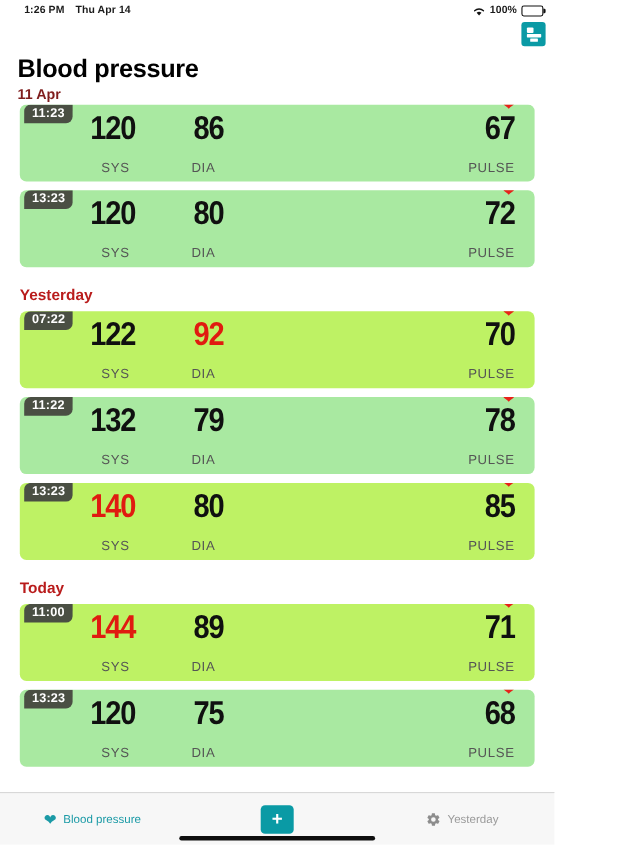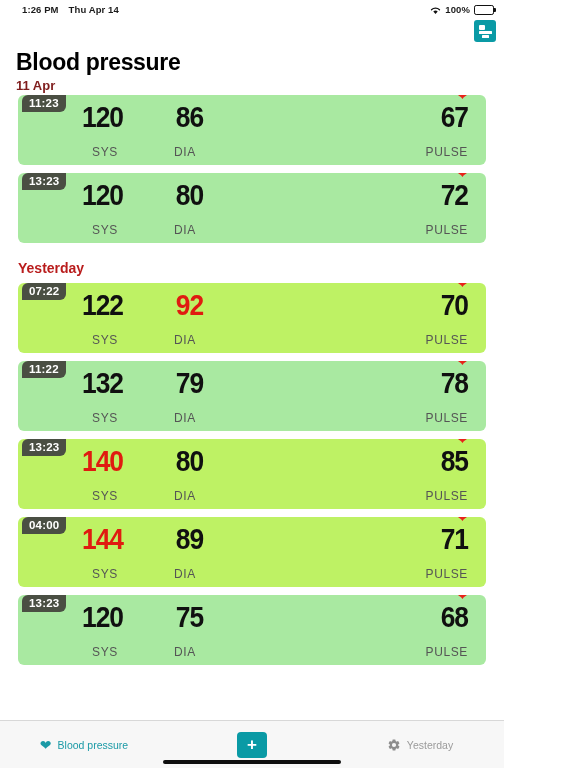--- a/index.html
+++ b/index.html
@@ -365,22 +365,23 @@
             <div class="value">80</div>
             <div class="label">DIA</div>
           </div>
           <div class="metric pulse">
             <div class="heart-small">❤</div>
             <div class="value">85</div>
             <div class="label">PULSE</div>
           </div>
         </div>
       </div>
+      <div class="section-header">Today</div>
       <div class="card salmon">
-        <div class="time-badge">04:00</div>
+        <div class="time-badge">11:00</div>
         <div class="metrics">
           <div class="metric sys">
             <div class="value high">144</div>
             <div class="label">SYS</div>
           </div>
           <div class="metric dia">
             <div class="value">89</div>
             <div class="label">DIA</div>
           </div>
           <div class="metric pulse">

